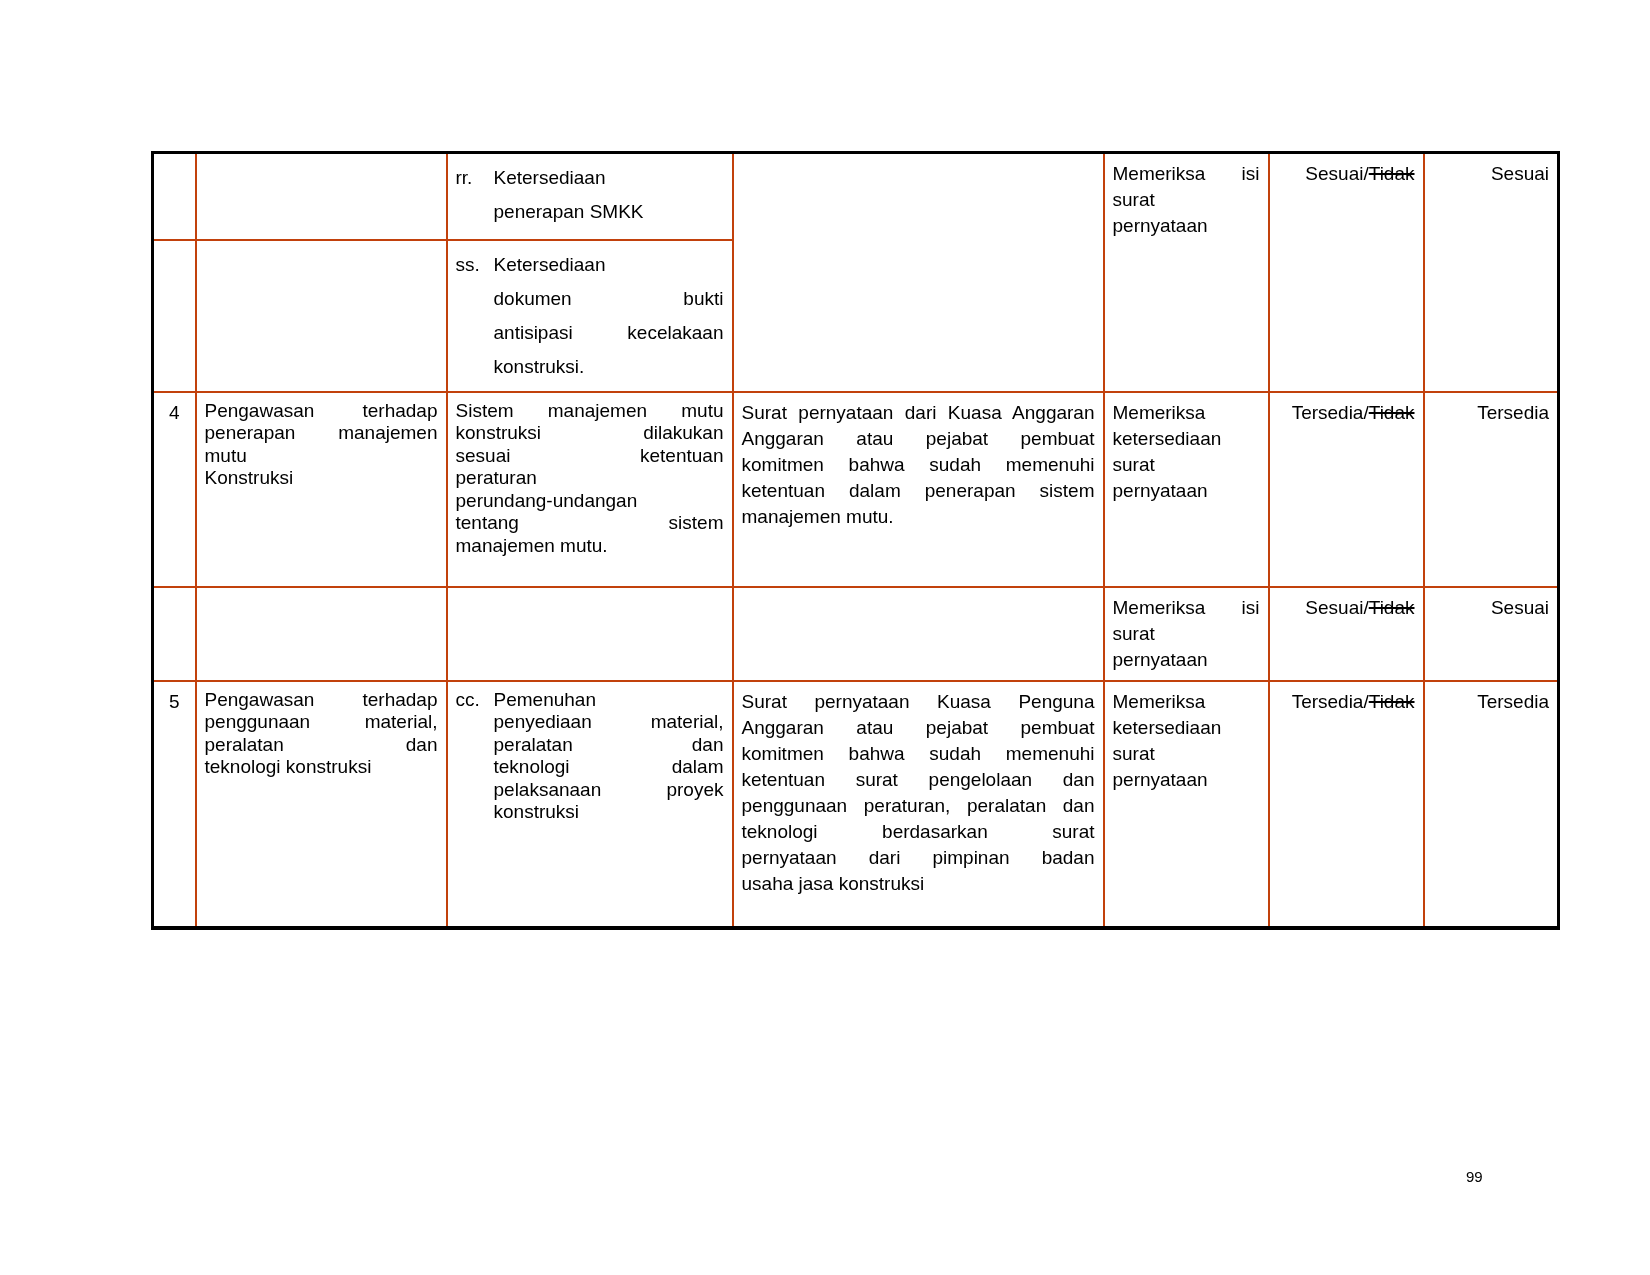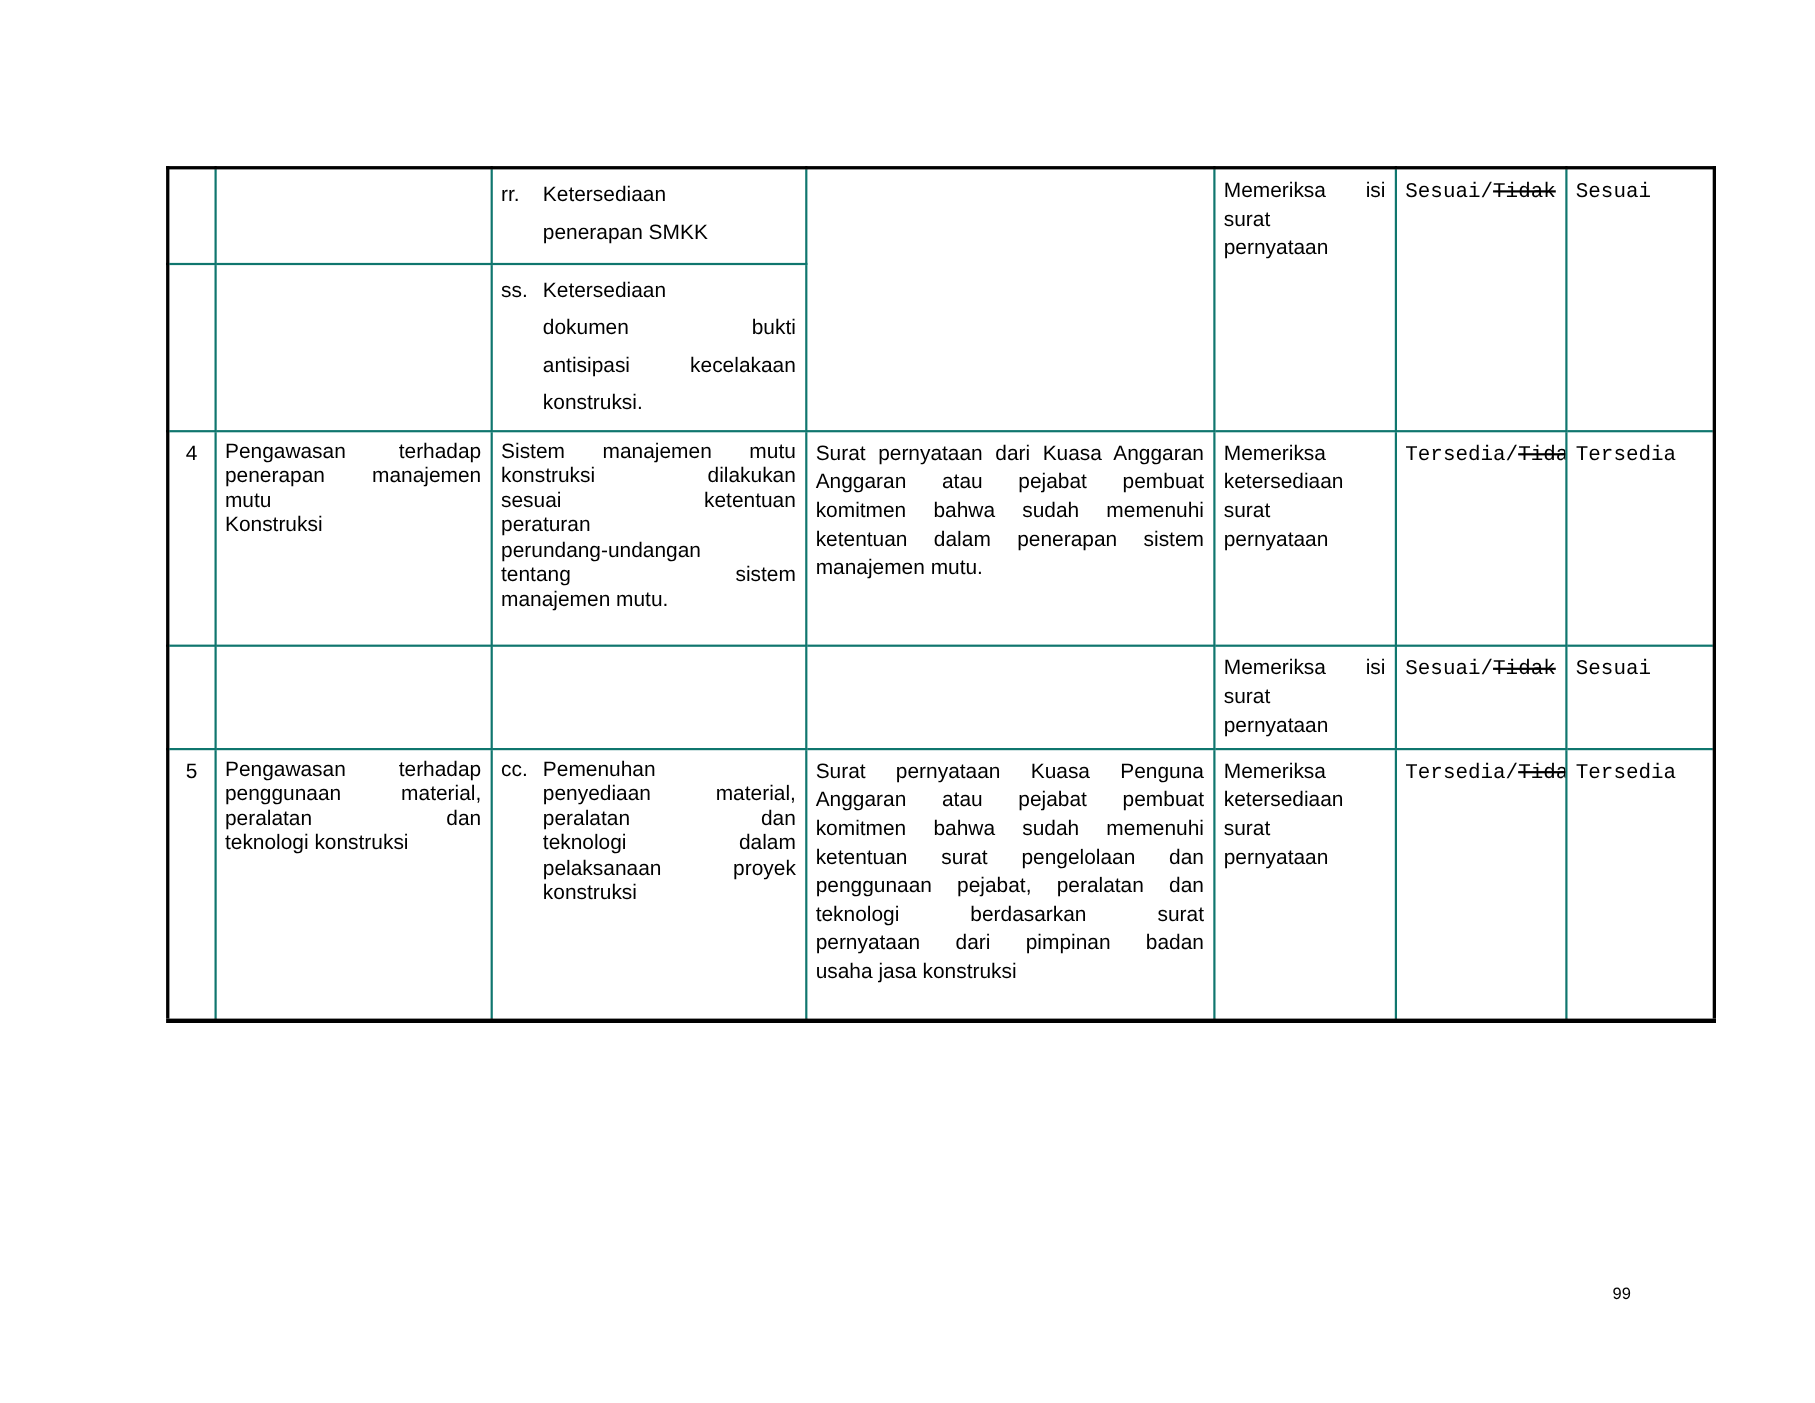--- a/index.html
+++ b/index.html
@@ -22,42 +22,42 @@
     top: 151px;
   }
   table.insp {
     border-collapse: collapse;
     table-layout: fixed;
     width: 1406px;
     border: 3px solid #000;
     border-bottom-width: 4px;
   }
   table.insp td {
-    border: 2px solid #0f766e;
+    border: 2px solid #c2410c;
     vertical-align: top;
     padding: 7px 8px 4px 8px;
     overflow: hidden;
   }
   tr.r1 { height: 87px; }
   tr.r2 { height: 152px; }
   tr.r3 { height: 195px; }
   tr.r4 { height: 94px; }
   tr.r5 { height: 247px; }
 
   .lh-lg { line-height: 34px; }
   .lh-md { line-height: 26px; }
   .lh-sm { line-height: 22.5px; }
 
   td.cnum  { text-align: center; padding-left: 2px; padding-right: 2px; }
   td.cact  { padding-left: 6px;  padding-right: 4px; }
   td.citem { padding-left: 17px; padding-right: 6px; }
   td.ccrit { padding-left: 6px;  padding-right: 5px; }
   td.cdoc  { padding-left: 4px;  padding-right: 10px; }
   td.cmethod { padding-left: 8px; padding-right: 6px; }
-  td.cstatus, td.cresult { text-align: left; font-family: Liberation Mono, monospace; }
+  td.cstatus, td.cresult { text-align: right; }
 
   
   .just > .tline:not(:last-child) {
     text-align: justify;
     text-align-last: justify;
   }
   .tline { white-space: nowrap; }
   .just > .tline:not(:last-child) { white-space: normal; }
 
   .item { display: flex; align-items: flex-start; }
@@ -195,21 +195,21 @@
                 <div class="tline">pelaksanaan proyek</div>
                 <div class="tline">konstruksi</div>
               </div>
         </div>
       </td>
       <td class="cdoc lh-md just">
             <div class="tline">Surat pernyataan Kuasa Penguna</div>
             <div class="tline">Anggaran atau pejabat pembuat</div>
             <div class="tline">komitmen bahwa sudah memenuhi</div>
             <div class="tline">ketentuan surat pengelolaan dan</div>
-            <div class="tline">penggunaan pejabat, peralatan dan</div>
+            <div class="tline">penggunaan peraturan, peralatan dan</div>
             <div class="tline">teknologi berdasarkan surat</div>
             <div class="tline">pernyataan dari pimpinan badan</div>
             <div class="tline">usaha jasa konstruksi</div>
           </td>
       <td class="cmethod lh-md just">
             <div class="tline">Memeriksa</div>
             <div class="tline">ketersediaan</div>
             <div class="tline">surat</div>
             <div class="tline">pernyataan</div>
           </td>

